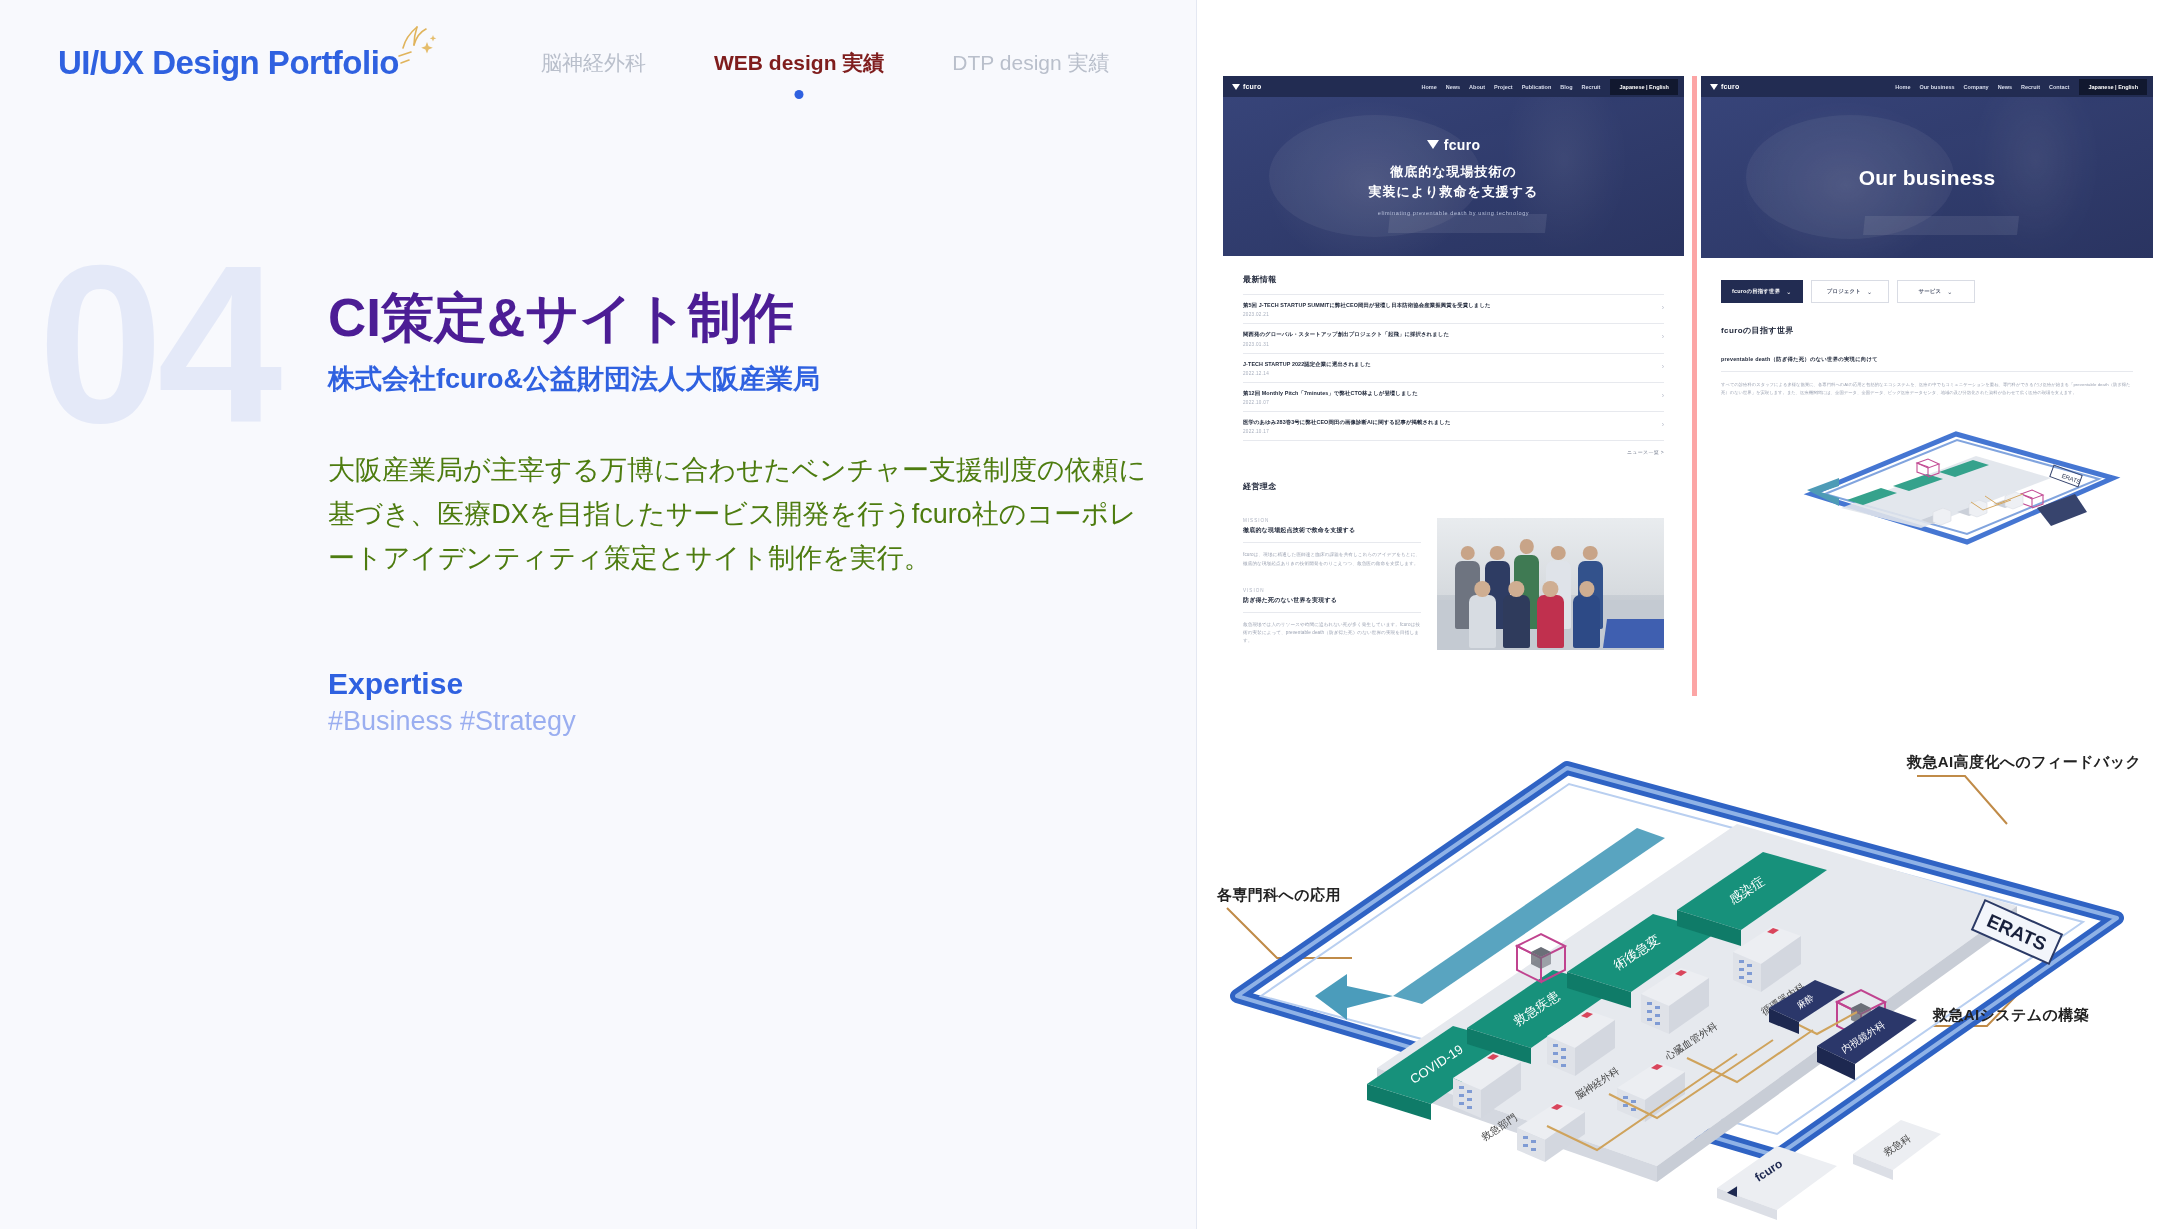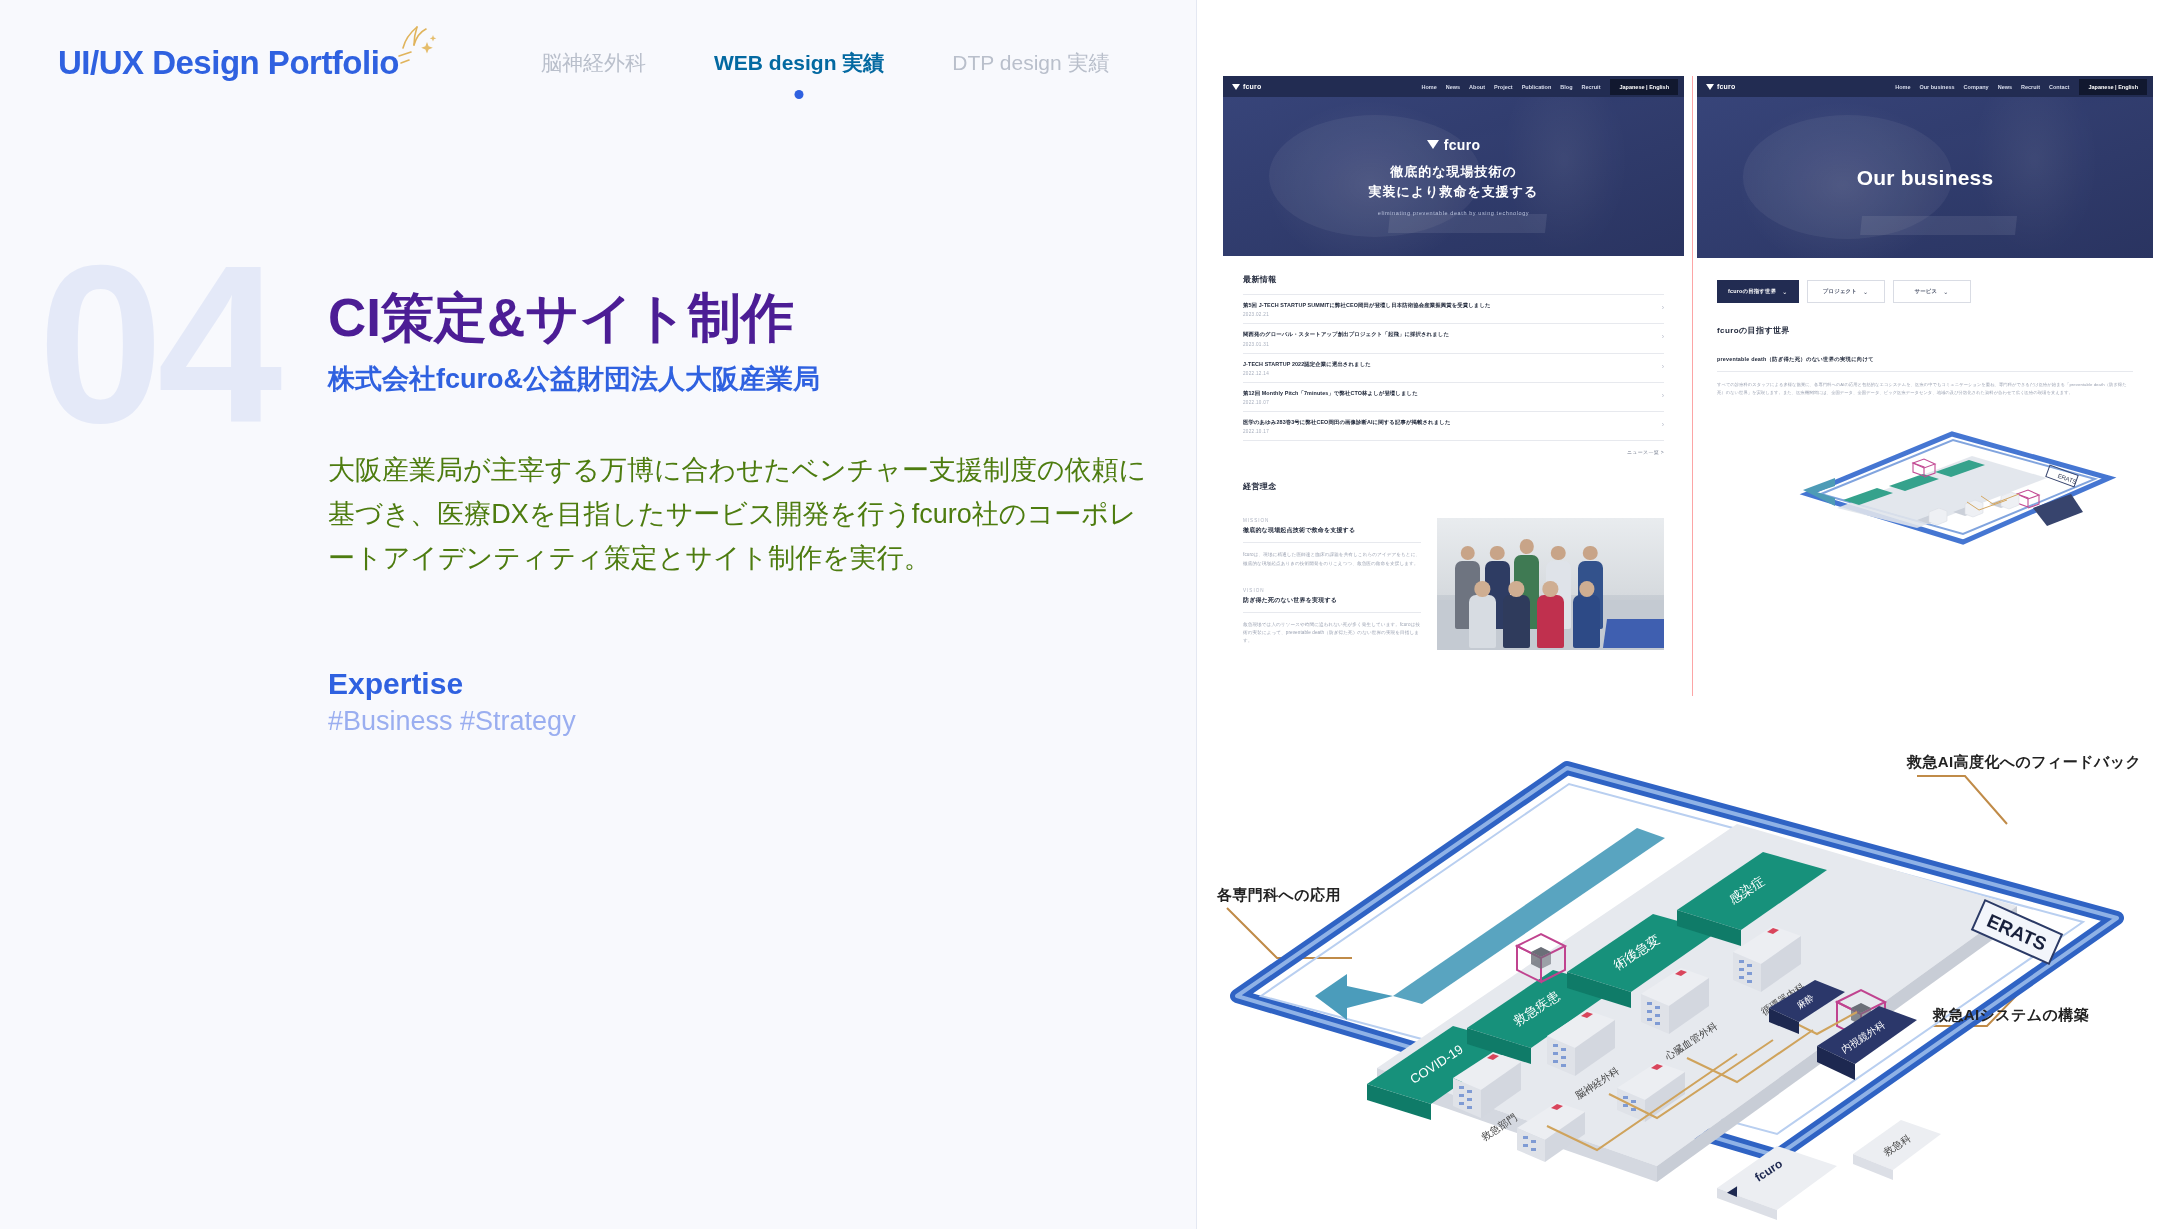--- a/index.html
+++ b/index.html
@@ -37,21 +37,21 @@
     width:54px; height:54px; pointer-events:none;
   }
   .nav { display:flex; align-items:flex-start; margin-left:108px; gap:0; }
   .nav-item {
     position:relative;
     font-size:21px; font-weight:500;
     color:#b9bfcb;
     padding:0 34px;
     white-space:nowrap; cursor:pointer;
   }
-  .nav-item.active { color:#0369a1; font-weight:700; }
+  .nav-item.active { color:#7f1d1d; font-weight:700; }
   .nav-dot {
     position:absolute; left:50%; transform:translateX(-50%);
     bottom:-22px; width:9px; height:9px; border-radius:50%;
     background:#2f61e0;
   }
 
   
   .big-number {
     position:absolute;
     left:38px; top:248px;
@@ -101,21 +101,21 @@
     position:absolute; left:26px; top:40px;
     width:930px; height:620px;
     display:flex; gap:0;
   }
   .mock {
     position:relative;
     width:462px; height:620px;
     background:#fff;
     overflow:hidden;
   }
-  .mock + .mock { margin-left:8px; border-left:1px solid #fca5a5; padding-left:4px;}
+  .mock + .mock { margin-left:8px; border-left:5px solid #fca5a5; padding-left:4px;}
 
   
   .mock-hero {
     position:relative;
     height:180px;
     background:linear-gradient(175deg,#2e3a6b 0%,#323e70 40%,#2b3663 100%);
     overflow:hidden;
   }
   .mock-hero.tall { height:182px; }
   .hero-photo {

